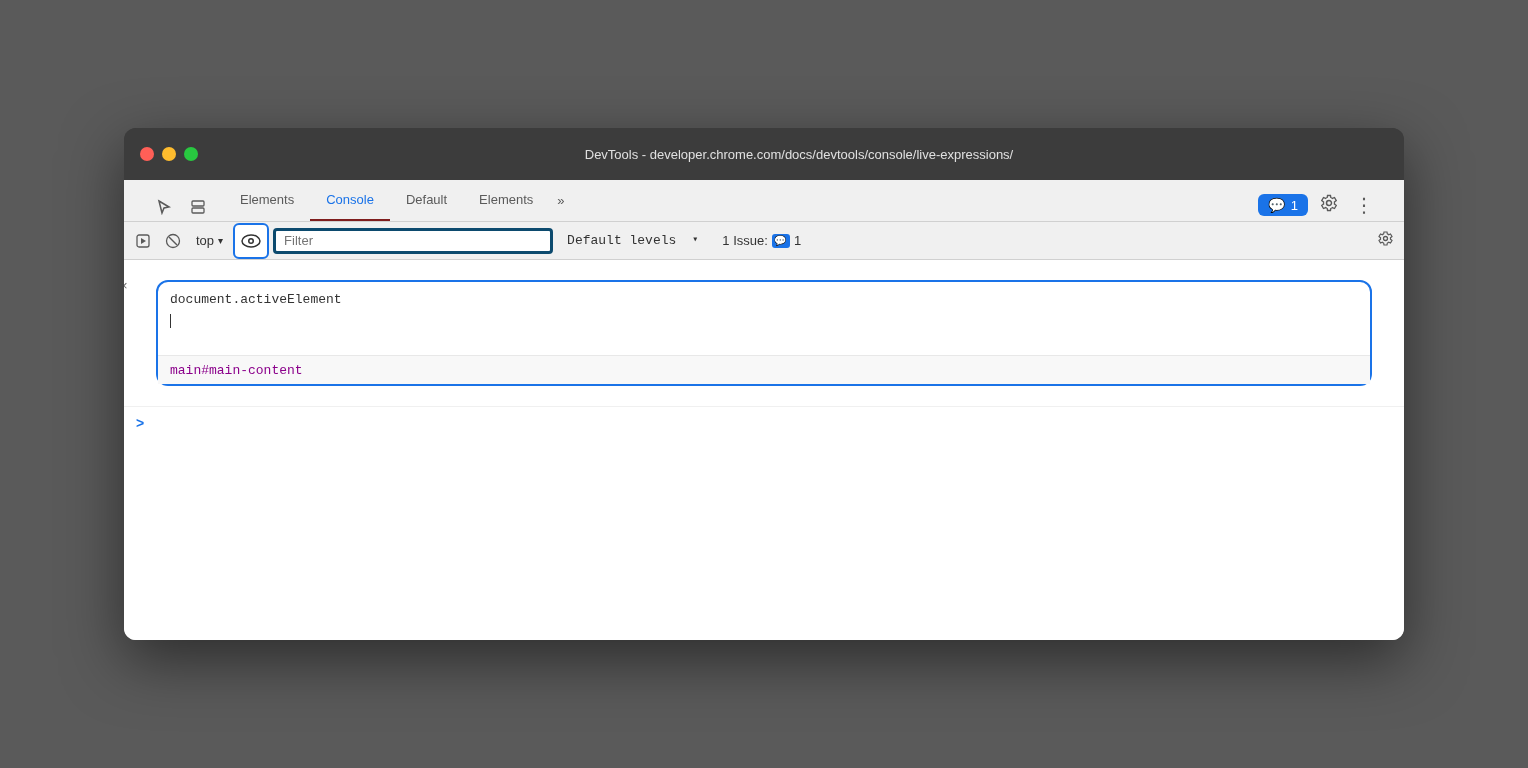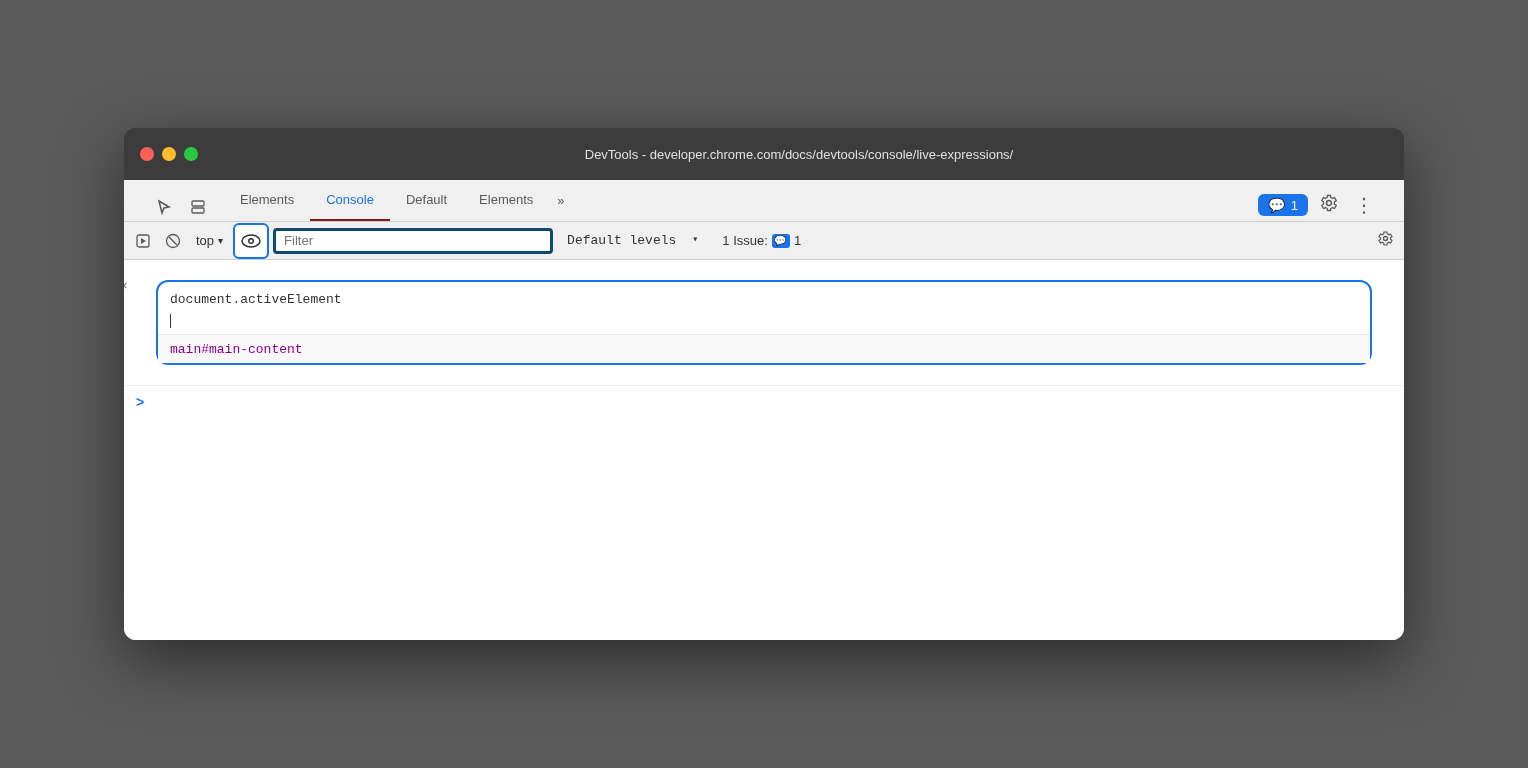--- a/index.html
+++ b/index.html
@@ -408,21 +408,21 @@
 
     <div class="console-content">
 
       <div style="position:relative; margin: 10px 20px;">
         <span class="live-expr-close">×</span>
         <div class="live-expr-container">
           <div style="font-family:'Courier New',monospace;font-size:13px;color:#333;line-height:1.6;">
             <div>document.activeElement</div>
             <div><span class="live-expr-cursor"></span></div>
           </div>
-          <div style="border-top:1px solid #e8e8e8; margin: 2px -12px -8px -12px; padding: 4px 12px 6px; background:#f8f8f8;">
+          <div style="border-top:1px solid #e8e8e8; margin: 23px -12px -8px -12px; padding: 4px 12px 6px; background:#f8f8f8;">
             <span style="font-family:'Courier New',monospace;font-size:13px;color:#8b008b;">main#main-content</span>
           </div>
         </div>
       </div>
 
       <div class="console-prompt-row">
         <span class="prompt-chevron">&gt;</span>
         <input class="prompt-input" type="text" style="">
       </div>
     </div>

